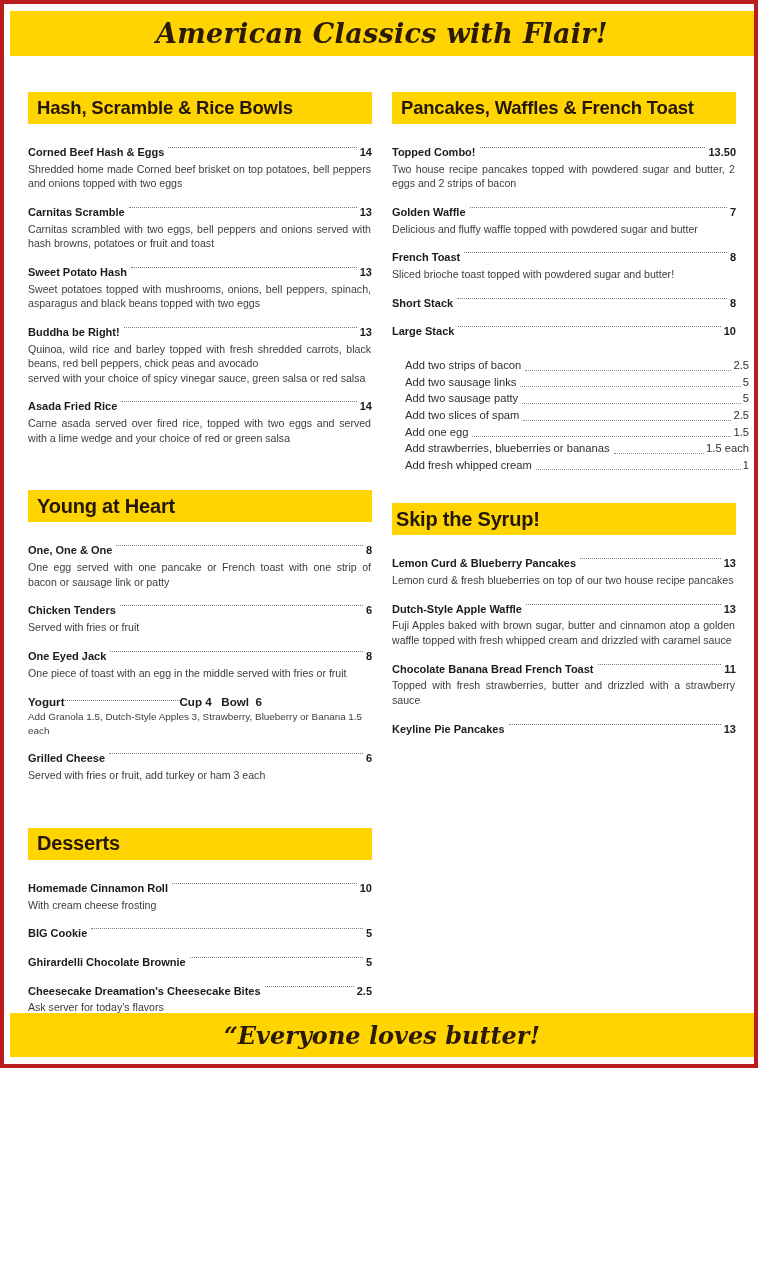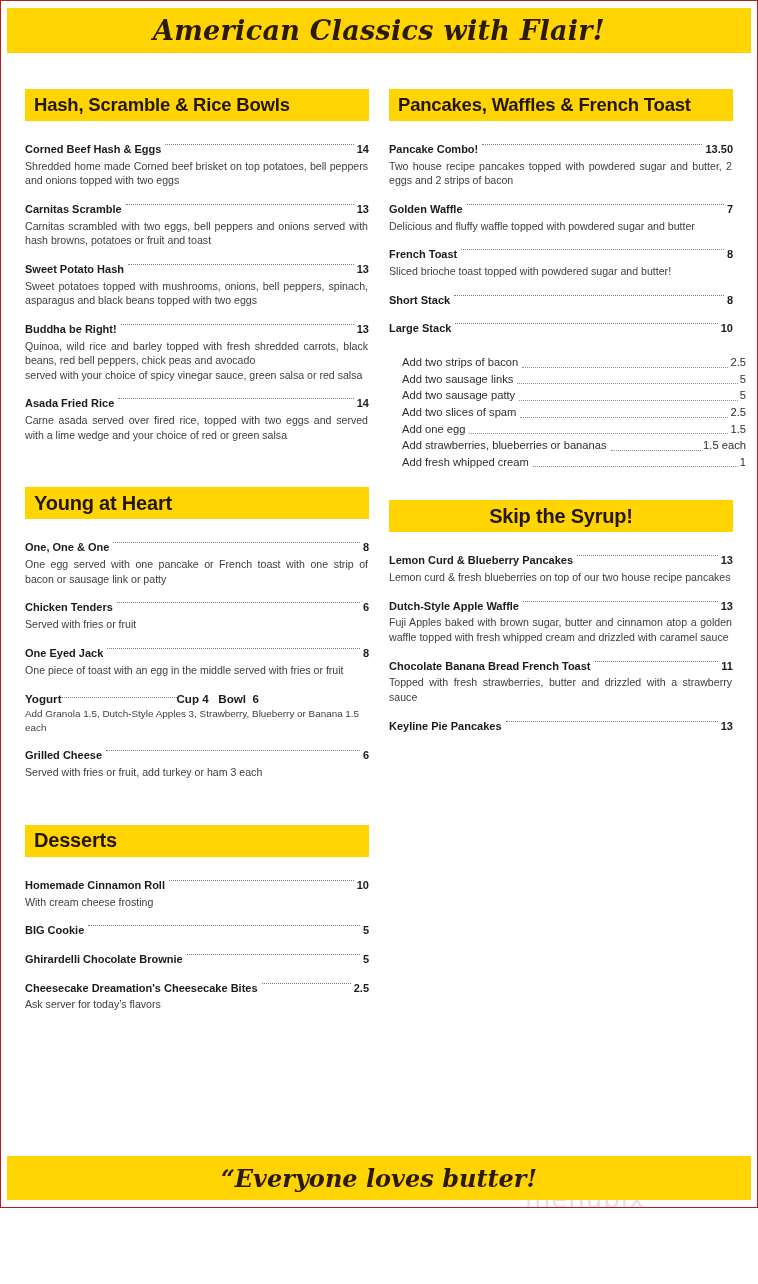--- a/index.html
+++ b/index.html
@@ -7,24 +7,24 @@
     padding: 0;
     background: #ffffff;
   }
   body {
     font-family: "Liberation Sans", sans-serif;
     -webkit-font-smoothing: antialiased;
   }
   #page {
     position: relative;
     width: 758px;
-    height: 1208px;
+    height: 1068px;
     background: #ffffff;
     box-sizing: border-box;
-    border: 1px solid #b91c1c;
+    border: 4px solid #b91c1c;
     overflow: hidden;
   }
 
   
   .top-banner {
     position: absolute;
     left: 6px;
     top: 7px;
     width: 744px;
     height: 45px;
@@ -75,21 +75,21 @@
   
   .sec-bar {
     background: #FFD400;
     height: 32px;
     display: flex;
     align-items: center;
     padding: 0 9px;
     box-sizing: border-box;
     margin-bottom: 22px;
   }
-  .sec-bar.center { justify-content: center; padding: 4px; }
+  .sec-bar.center { padding: 4px; }
   .sec-bar .sec-title {
     font-family: "Liberation Sans", sans-serif;
     font-weight: 700;
     font-size: 20px;
     color: #231709;
     letter-spacing: -0.2px;
     white-space: nowrap;
   }
   .sec-bar.tight .sec-title { font-size: 18.5px; }
 
@@ -304,21 +304,21 @@
         <div class="item-desc">Ask server for today’s flavors</div>
       </div>
       <div class="spacer-lg"></div>
     </div>
   <div class="col col-right" id="col-right">
       <div class="sec-bar tight">
         <span class="sec-title">Pancakes, Waffles &amp; French Toast</span>
       </div>
       <div class="item">
         <div class="item-line">
-          <span class="item-name">Pancake Combo!</span>
+          <span class="item-name">Topped Combo!</span>
           <span class="dots"></span>
           <span class="item-price">13.50</span>
         </div>
         <div class="item-desc">Two house recipe pancakes topped with powdered sugar and butter, 2 eggs and 2 strips of bacon</div>
       </div>
       <div class="item">
         <div class="item-line">
           <span class="item-name">Golden Waffle</span>
           <span class="dots"></span>
           <span class="item-price">7</span>

